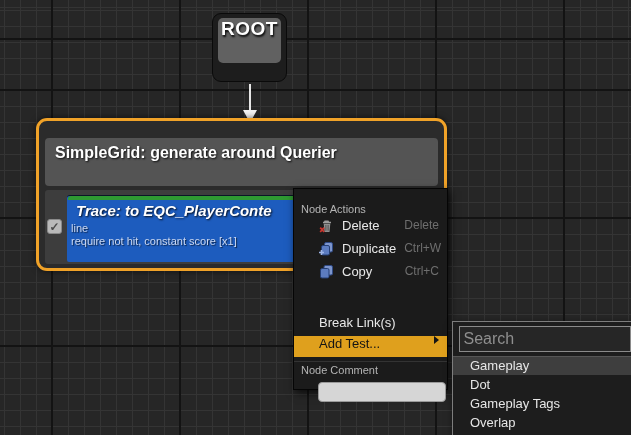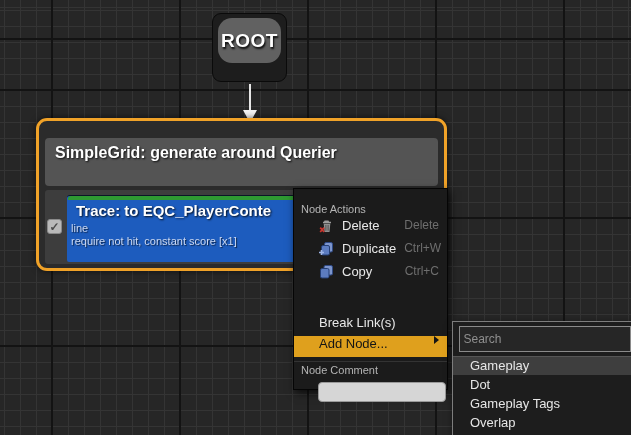--- a/index.html
+++ b/index.html
@@ -11,21 +11,21 @@
       repeating-linear-gradient(to right,#131313 0 2px,transparent 2px 128px),
       repeating-linear-gradient(to bottom,#131313 0 2px,transparent 2px 128px),
       repeating-linear-gradient(to right,#343434 0 1px,transparent 1px 16px),
       repeating-linear-gradient(to bottom,#343434 0 1px,transparent 1px 16px);
     background-position:51px 0,0 89px,4px 0,0 10px;
   }
   
   .root-node{position:absolute;left:212px;top:13px;width:75px;height:69px;
     background:#1d1d1d;border:1px solid #0a0a0a;border-radius:9px;}
   .root-header{position:absolute;left:5px;top:4px;right:5px;height:45px;
-    background:#616161;border-radius:14px;display:flex;align-items:center;justify-content:center;}
+    background:#616161;border-radius:5px;display:flex;justify-content:center;}
   .root-title{color:#fff;font-weight:bold;font-size:19px;letter-spacing:.5px;
     text-shadow:1px 2px 2px rgba(0,0,0,.9);}
   
   .arrow{position:absolute;left:242px;top:84px;}
   
   .gen-node{position:absolute;left:36px;top:118px;width:411px;height:153px;
     background:#2b2b2b;border:3px solid #f0a228;border-radius:11px;
     box-shadow:0 0 6px rgba(0,0,0,.6);}
   .gen-header{position:absolute;left:6px;right:6px;top:17px;height:48px;
     background:#545454;border-radius:4px;padding:5px 10px 0 10px;}
@@ -37,21 +37,21 @@
     background:#3d3d3d;border-radius:3px;}
   .test-checkbox{position:absolute;left:2px;top:29px;width:15px;height:15px;
     background:#b9b9b9;border-radius:3px;border:1px solid #8a8a8a;
     display:flex;align-items:center;justify-content:center;
     color:#4a4a4a;font-size:12px;font-weight:bold;line-height:1;}
   .test-row{position:absolute;left:22px;top:5px;width:373px;height:67px;
     background:#1d5cbe;border-radius:3px 3px 2px 2px;overflow:hidden;
     border-top:1px solid #0a1526;}
   .test-green-bar{height:4px;background:#2e9932;border-radius:3px 3px 0 0;margin:0 1px;}
   .test-title{color:#fff;font-weight:bold;font-size:15px;line-height:22px;padding-left:9px;
-    text-shadow:1px 1px 2px rgba(0,0,0,.85);white-space:nowrap;}
+    text-shadow:1px 1px 2px rgba(0,0,0,.85);white-space:nowrap;font-style:italic;}
   .test-sub{color:#ccd9f2;font-size:11px;line-height:13px;padding-left:4px;
     text-shadow:1px 1px 1px rgba(0,0,0,.6);white-space:nowrap;}
   
   .ctx-menu{position:absolute;left:293px;top:188px;width:155px;height:202px;
     background:#1b1b1b;border:1px solid #050505;box-shadow:2px 3px 8px rgba(0,0,0,.7);
     padding-top:12px;z-index:5;}
   .ctx-section{color:#b4b4b4;font-size:11px;padding:2px 8px 3px 7px;}
   .ctx-row{height:23px;display:flex;align-items:flex-start;padding:0 8px 0 24px;cursor:default;}
   .ctx-icon{width:17px;height:16px;margin-right:7px;flex:0 0 auto;display:flex;align-items:center;}
   .ctx-label{color:#e8e8e8;font-size:13px;flex:1 1 auto;white-space:nowrap;}
@@ -63,21 +63,21 @@
     border-top:4px solid transparent;border-bottom:4px solid transparent;margin-left:6px;}
   .ctx-divider{height:1px;background:#000;margin-top:4px;border-bottom:1px solid #333;}
   .comment-input{display:block;width:128px;height:20px;margin:3px 3px 0 24px;
     background:#d6d6d6;border:1px solid #9a9a9a;border-radius:4px;outline:none;
     font-size:12px;color:#222;padding:0 5px;}
   
   .sub-menu{position:absolute;left:452px;top:321px;width:185px;height:125px;
     background:#1d1d1d;border:1px solid #7d7d7d;box-shadow:2px 3px 8px rgba(0,0,0,.7);
     z-index:6;padding-top:4px;}
   .search-input{display:block;width:172px;height:16px;margin:0 auto 4px auto;
-    background:#262626;border:1px solid #8a8a8a;color:#b9b9b9;font-size:12px;
+    background:#262626;border:1px solid #8a8a8a;color:#b9b9b9;font-size:16px;
     padding:12px 4px;outline:none;}
   .search-input::placeholder{color:#8f8f8f;opacity:1;}
   .sub-row{height:19px;display:flex;align-items:center;padding-left:17px;
     color:#e6e6e6;font-size:13px;cursor:default;white-space:nowrap;}
   .sub-row.highlight{background:#3e3e3e;box-shadow:inset 0 1px 0 #555;}
 </style>
 </head>
 <body>
 
 <div class="canvas">
@@ -148,21 +148,21 @@
       </span>
       <span class="ctx-label">Copy</span>
       <span class="ctx-shortcut">Ctrl+C</span>
     </div>
 
     <div class="ctx-row plain">
       <span class="ctx-label">Break Link(s)</span>
     </div>
 
     <div class="ctx-row highlight">
-      <span class="ctx-label">Add Node...</span>
+      <span class="ctx-label">Add Test...</span>
       <span class="submenu-arrow"></span>
     </div>
 
     <div class="ctx-divider"></div>
     <div class="ctx-section">Node Comment</div>
     <input class="comment-input" type="text" value="" style="">
   </div>
 
   <div class="sub-menu">
     <input class="search-input" type="text" placeholder="Search" style="">

